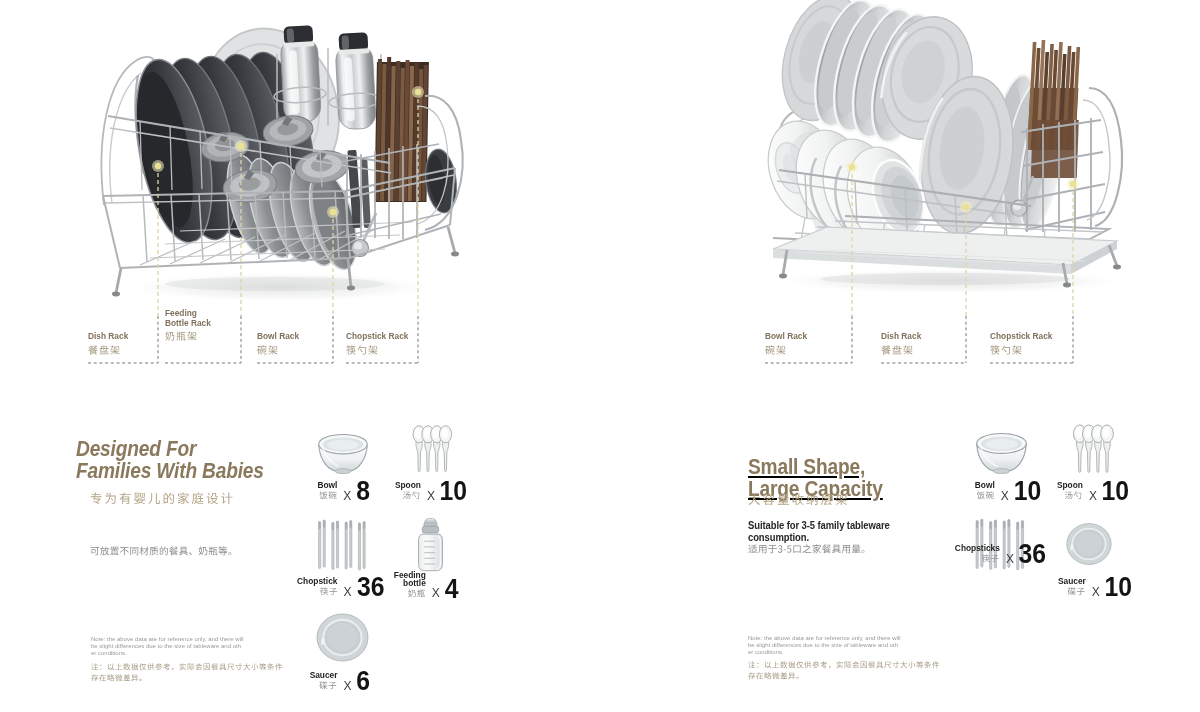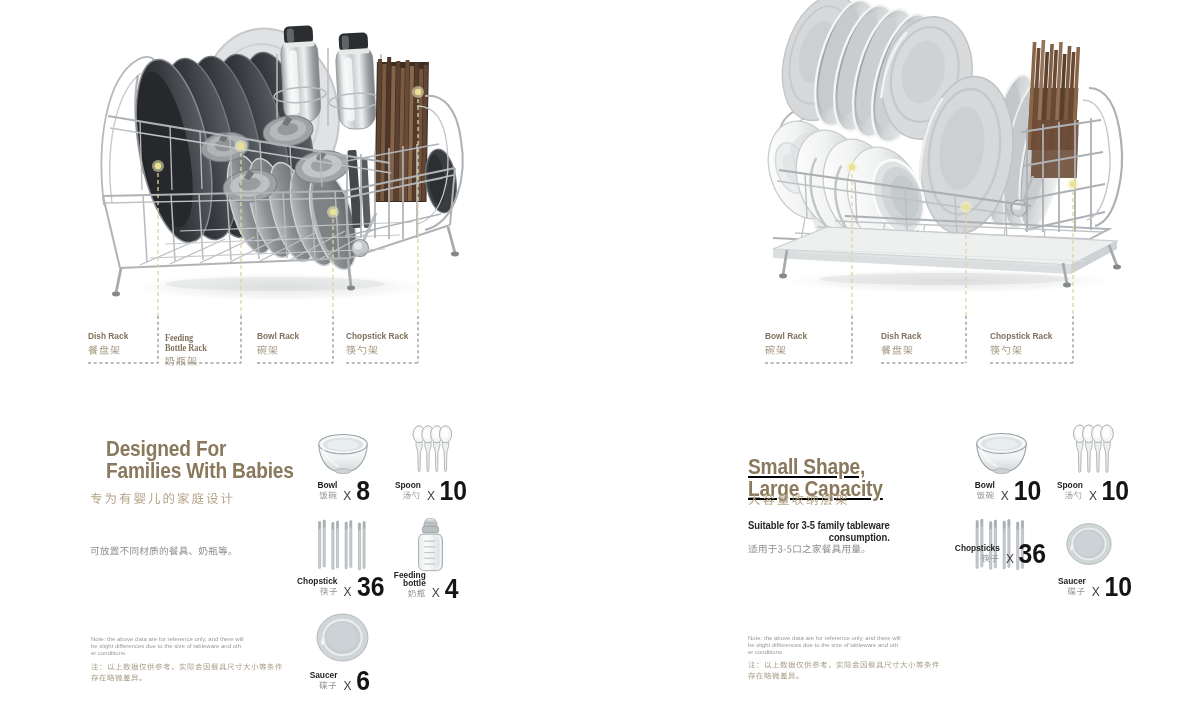--- a/index.html
+++ b/index.html
@@ -483,21 +483,21 @@
     <div class="c-zh cjk" style="color:#a2947c">
         <svg width="33" height="11" viewBox="0 0 33 11" style="display:block;overflow:visible">
           <g fill="rgb(162, 148, 124)" stroke="rgb(162, 148, 124)" stroke-width="0.06" transform="translate(0,8.80) scale(0.01,-0.01)">
             <path transform="translate(0,0)" d="M152 566C176 552 204 533 227 516C172 485 112 461 55 446C69 434 86 411 93 396C242 441 401 533 473 673L430 697L417 694H327V742H501V792H327V840H261V694H243L256 715L195 726C165 678 112 622 38 580C52 572 71 554 82 540C133 572 174 608 207 647H382C355 610 318 576 276 547C252 565 220 585 193 599ZM540 666C580 647 623 624 665 600C631 580 595 564 559 553C572 540 590 516 598 499C642 515 685 537 726 564C781 528 831 492 864 462L911 511C878 539 831 572 779 604C832 651 876 709 902 779L859 798L852 796H541V740H813C790 702 758 667 721 638C674 664 627 688 583 708ZM701 214V162H306V214ZM701 256H306V307H701ZM443 410C457 393 473 372 486 353H297C372 390 442 434 499 484C560 434 639 389 724 353H559C545 377 523 405 503 426ZM214 -76C233 -66 266 -61 523 -21C523 -7 527 19 530 35L306 4V115H516L482 76C607 34 768 -32 850 -77L891 -27C856 -9 810 12 759 32C797 58 838 91 874 121L819 156C791 127 744 86 703 55C645 77 586 98 533 115H773V333C823 314 874 298 923 287C932 305 952 332 967 346C814 376 639 443 540 523L560 545L501 576C407 463 220 375 44 330C60 314 78 289 88 271C137 286 185 303 233 323V43C233 3 205 -12 187 -19C198 -33 210 -60 214 -76Z"></path>
             <path transform="translate(1100,0)" d="M390 426C446 397 516 352 550 320L588 368C554 400 483 442 428 469ZM464 850C457 826 444 793 431 765H212V589L211 550H51V484H201C186 423 151 361 74 312C90 302 118 274 129 259C221 319 261 402 277 484H741V367C741 356 737 352 723 352C710 351 664 351 616 352C627 334 637 307 640 288C708 288 752 288 779 299C807 310 816 330 816 366V484H956V550H816V765H512L545 834ZM397 647C450 621 514 580 545 550H286L287 588V703H741V550H547L585 596C552 627 487 666 434 690ZM158 261V15H45V-52H955V15H843V261ZM228 15V200H362V15ZM431 15V200H565V15ZM635 15V200H770V15Z"></path>
             <path transform="translate(2200,0)" d="M631 693H837V485H631ZM560 759V418H912V759ZM459 394V297H61V230H404C317 132 172 43 39 -1C56 -16 78 -44 89 -62C221 -12 366 85 459 196V-81H537V190C630 83 771 -7 906 -54C918 -35 940 -6 957 9C818 49 675 132 589 230H928V297H537V394ZM214 839C213 802 211 768 208 735H55V668H199C180 558 137 475 36 422C52 410 73 383 83 366C201 430 250 533 272 668H412C403 539 393 488 379 472C371 464 363 462 350 463C335 463 300 463 262 467C273 449 280 420 282 400C322 398 361 398 382 400C407 402 424 408 440 425C463 453 474 524 486 704C487 714 488 735 488 735H281C284 768 286 803 288 839Z"></path>
           </g>
         </svg>
       </div>
   </div>
-  <div class="abs callout" style="left:165px;top:333px;font-family:Liberation Serif, serif;">
+  <div class="abs callout" style="left:165px;top:308px;">
     <div class="c-en" style="width:58px">Feeding Bottle Rack</div>
     <div class="c-zh cjk" style="color:#a2947c">
         <svg width="33" height="11" viewBox="0 0 33 11" style="display:block;overflow:visible">
           <g fill="rgb(162, 148, 124)" stroke="rgb(162, 148, 124)" stroke-width="0.06" transform="translate(0,8.80) scale(0.01,-0.01)">
             <path transform="translate(0,0)" d="M394 768V699H507C504 431 490 125 318 -34C336 -45 360 -67 373 -83C556 89 576 411 581 699H736C719 599 695 486 676 411H858C844 141 829 37 803 11C792 0 780 -2 761 -2C739 -2 682 -2 622 4C635 -17 644 -47 644 -69C704 -73 760 -73 790 -71C824 -68 844 -60 864 -37C899 3 914 123 930 446C931 456 932 481 932 481H764C783 568 805 678 821 768ZM203 567H315C304 438 280 329 246 240C214 268 180 295 146 319C165 391 185 478 203 567ZM65 296C114 261 168 217 216 173C169 84 109 21 36 -17C52 -32 72 -59 82 -78C159 -32 221 31 270 119C290 97 308 77 321 58L368 117C352 139 329 163 303 189C350 301 379 446 390 632L346 638L332 637H216C228 707 239 776 246 838L175 842C168 779 158 708 145 637H46V567H132C111 465 87 367 65 296Z"></path>
             <path transform="translate(1100,0)" d="M115 802C138 755 164 691 175 653L236 682C224 718 196 779 173 825ZM627 392C657 318 689 219 702 156L757 173C743 235 709 332 680 407ZM368 834C353 776 322 691 298 636H66V567H155V388V365H47V297H152C145 186 121 61 46 -36C61 -44 88 -67 99 -79C182 26 210 172 218 297H324V-71H391V297H491V365H391V567H471V636H362C386 686 413 751 437 806ZM324 567V365H221V388V567ZM493 -77C512 -64 543 -53 764 2C761 18 758 45 758 65L580 24C591 136 604 333 615 502H786V55C786 -14 790 -30 802 -44C815 -56 834 -61 851 -61C859 -61 879 -61 889 -61C905 -61 920 -57 930 -48C941 -39 947 -25 952 -5C955 14 958 72 959 117C943 122 926 131 913 141C913 90 911 51 910 34C908 17 905 9 903 4C899 1 893 0 887 0C881 0 872 0 868 0C864 0 859 1 856 4C853 8 852 23 852 49V569H619L628 714H943V782H465V714H558C548 537 521 102 513 50C507 10 487 0 462 -7C472 -24 487 -58 493 -77Z"></path>
             <path transform="translate(2200,0)" d="M631 693H837V485H631ZM560 759V418H912V759ZM459 394V297H61V230H404C317 132 172 43 39 -1C56 -16 78 -44 89 -62C221 -12 366 85 459 196V-81H537V190C630 83 771 -7 906 -54C918 -35 940 -6 957 9C818 49 675 132 589 230H928V297H537V394ZM214 839C213 802 211 768 208 735H55V668H199C180 558 137 475 36 422C52 410 73 383 83 366C201 430 250 533 272 668H412C403 539 393 488 379 472C371 464 363 462 350 463C335 463 300 463 262 467C273 449 280 420 282 400C322 398 361 398 382 400C407 402 424 408 440 425C463 453 474 524 486 704C487 714 488 735 488 735H281C284 768 286 803 288 839Z"></path>
           </g>
         </svg>
       </div>
@@ -555,21 +555,21 @@
         <svg width="33" height="11" viewBox="0 0 33 11" style="display:block;overflow:visible">
           <g fill="rgb(162, 148, 124)" stroke="rgb(162, 148, 124)" stroke-width="0.06" transform="translate(0,8.80) scale(0.01,-0.01)">
             <path transform="translate(0,0)" d="M187 597V-82H259V597ZM94 486C88 416 70 326 42 274L100 247C131 307 148 404 153 478ZM273 506C300 455 327 387 338 345L394 372C382 412 353 478 326 527ZM185 845C154 760 100 676 39 620C57 611 87 590 101 579C131 609 160 647 187 690H248C272 652 295 606 304 575L370 598C362 623 345 658 325 690H475V755H224C236 778 247 802 256 826ZM577 845C549 764 501 685 445 633C463 625 495 607 510 595C535 621 559 654 582 690H660C691 650 721 602 733 568L800 591C788 619 765 656 739 690H939V755H617C629 779 639 804 648 829ZM801 303H650C651 324 652 344 652 364V462H801ZM578 602V528H404V462H578V364C578 344 578 324 576 303H348V237H567C545 142 486 43 324 -25C341 -38 363 -65 373 -80C530 -8 600 91 630 192C683 56 774 -39 921 -82C931 -61 953 -32 969 -17C822 17 729 109 683 237H959V303H873V528H652V602Z"></path>
             <path transform="translate(1100,0)" d="M276 435C361 351 449 233 484 155L554 196C517 277 426 389 341 471ZM290 840C238 670 150 507 42 405C61 394 96 369 109 356C173 423 233 512 283 612H842C826 208 807 49 770 13C758 -1 744 -4 722 -4C695 -4 625 -3 549 4C564 -18 574 -51 575 -73C641 -77 711 -78 749 -74C789 -71 813 -63 838 -32C882 20 899 185 918 647C919 657 919 686 919 686H317C336 730 353 775 368 821Z"></path>
             <path transform="translate(2200,0)" d="M631 693H837V485H631ZM560 759V418H912V759ZM459 394V297H61V230H404C317 132 172 43 39 -1C56 -16 78 -44 89 -62C221 -12 366 85 459 196V-81H537V190C630 83 771 -7 906 -54C918 -35 940 -6 957 9C818 49 675 132 589 230H928V297H537V394ZM214 839C213 802 211 768 208 735H55V668H199C180 558 137 475 36 422C52 410 73 383 83 366C201 430 250 533 272 668H412C403 539 393 488 379 472C371 464 363 462 350 463C335 463 300 463 262 467C273 449 280 420 282 400C322 398 361 398 382 400C407 402 424 408 440 425C463 453 474 524 486 704C487 714 488 735 488 735H281C284 768 286 803 288 839Z"></path>
           </g>
         </svg>
       </div>
   </div>
 
-  <div class="abs" style="left:106px;top:438px;">
+  <div class="abs" style="left:76px;top:438px;font-style:italic;">
     <div class="h-en">Designed For</div>
     <div class="h-en">Families With Babies</div>
   </div>
   <div class="abs cjk" style="left:90px;top:492px;color:#b2a283">
       <svg width="145" height="14" viewBox="0 0 145 14" style="display:block;overflow:visible">
         <g fill="rgb(178, 162, 131)" stroke="rgb(178, 162, 131)" stroke-width="0.125" transform="translate(0,11.00) scale(0.0125,-0.0125)">
           <path transform="translate(0,0)" d="M425 842 393 728H137V657H372L335 538H56V465H311C288 397 266 334 246 283H712C655 225 582 153 515 91C442 118 366 143 300 161L257 106C411 60 609 -21 708 -81L753 -17C711 8 654 35 590 61C682 150 784 249 856 324L799 358L786 353H350L388 465H929V538H412L450 657H857V728H471L502 832Z"></path>
           <path transform="translate(1160,0)" d="M162 784C202 737 247 673 267 632L335 665C314 706 267 768 226 812ZM499 371C550 310 609 226 635 173L701 209C674 261 613 342 561 401ZM411 838V720C411 682 410 642 407 599H82V524H399C374 346 295 145 55 -11C73 -23 101 -49 114 -66C370 104 452 328 476 524H821C807 184 791 50 761 19C750 7 739 4 717 5C693 5 630 5 562 11C577 -11 587 -44 588 -67C650 -70 713 -72 748 -69C785 -65 808 -57 831 -28C870 18 884 159 900 560C900 572 901 599 901 599H484C486 641 487 682 487 719V838Z"></path>
           <path transform="translate(2320,0)" d="M391 840C379 797 365 753 347 710H63V640H316C252 508 160 386 40 304C54 290 78 263 88 246C151 291 207 345 255 406V-79H329V119H748V15C748 0 743 -6 726 -6C707 -7 646 -8 580 -5C590 -26 601 -57 605 -77C691 -77 746 -77 779 -66C812 -53 822 -30 822 14V524H336C359 562 379 600 397 640H939V710H427C442 747 455 785 467 822ZM329 289H748V184H329ZM329 353V456H748V353Z"></path>
           <path transform="translate(3480,0)" d="M102 811V488H165V753H397V488H461V811ZM537 810V487H601V752H833V487H900V810ZM675 209C645 156 602 114 545 82C472 99 395 114 318 129C338 153 360 180 382 209ZM196 89C282 74 366 57 445 39C345 7 217 -9 57 -16C68 -33 79 -59 84 -80C285 -67 440 -41 554 13C675 -18 781 -50 859 -81L921 -25C845 3 746 33 635 60C688 99 728 148 757 209H941V274H427C439 293 450 311 460 329L387 349C374 325 358 300 341 274H55V209H295C262 165 227 123 196 89ZM252 692C245 504 220 417 54 369C66 358 82 334 88 320C187 350 243 395 274 463C331 429 400 381 436 350L473 397C436 429 362 476 306 507L282 480C303 535 311 604 314 692ZM689 691C684 502 659 416 496 369C508 357 524 334 530 319C624 348 678 389 710 453C775 413 853 357 892 320L930 366C886 404 801 461 734 498L723 486C742 540 748 607 751 691Z"></path>
@@ -664,21 +664,21 @@
           <path transform="translate(0,0)" d="M461 839C460 760 461 659 446 553H62V476H433C393 286 293 92 43 -16C64 -32 88 -59 100 -78C344 34 452 226 501 419C579 191 708 14 902 -78C915 -56 939 -25 958 -8C764 73 633 255 563 476H942V553H526C540 658 541 758 542 839Z"></path>
           <path transform="translate(1160,0)" d="M331 632C274 559 180 488 89 443C105 430 131 400 142 386C233 438 336 521 402 609ZM587 588C679 531 792 445 846 388L900 438C843 495 728 577 637 631ZM495 544C400 396 222 271 37 202C55 186 75 160 86 142C132 161 177 182 220 207V-81H293V-47H705V-77H781V219C822 196 866 174 911 154C921 176 942 201 960 217C798 281 655 360 542 489L560 515ZM293 20V188H705V20ZM298 255C375 307 445 368 502 436C569 362 641 304 719 255ZM433 829C447 805 462 775 474 748H83V566H156V679H841V566H918V748H561C549 779 529 817 510 847Z"></path>
           <path transform="translate(2320,0)" d="M250 665H747V610H250ZM250 763H747V709H250ZM177 808V565H822V808ZM52 522V465H949V522ZM230 273H462V215H230ZM535 273H777V215H535ZM230 373H462V317H230ZM535 373H777V317H535ZM47 3V-55H955V3H535V61H873V114H535V169H851V420H159V169H462V114H131V61H462V3Z"></path>
           <path transform="translate(3480,0)" d="M588 574H805C784 447 751 338 703 248C651 340 611 446 583 559ZM577 840C548 666 495 502 409 401C426 386 453 353 463 338C493 375 519 418 543 466C574 361 613 264 662 180C604 96 527 30 426 -19C442 -35 466 -66 475 -81C570 -30 645 35 704 115C762 34 830 -31 912 -76C923 -57 947 -29 964 -15C878 27 806 95 747 178C811 285 853 416 881 574H956V645H611C628 703 643 765 654 828ZM92 100C111 116 141 130 324 197V-81H398V825H324V270L170 219V729H96V237C96 197 76 178 61 169C73 152 87 119 92 100Z"></path>
           <path transform="translate(4640,0)" d="M42 53 56 -18C147 6 269 35 385 65L379 128C253 99 126 70 42 53ZM636 839V707L634 619H412V-79H482V165C500 155 522 139 534 126C599 199 640 280 666 362C714 283 762 198 787 142L850 180C818 249 748 361 688 451C694 484 699 517 702 550H850V16C850 2 845 -3 830 -3C814 -4 759 -5 701 -3C711 -22 721 -54 724 -74C803 -74 852 -73 882 -62C911 -49 921 -26 921 16V619H706L708 706V839ZM482 182V550H629C616 427 580 296 482 182ZM60 423C75 430 99 436 225 453C180 386 139 333 121 313C89 275 66 250 45 246C53 229 64 196 67 182C87 194 121 204 373 254C372 269 372 296 374 315L167 277C245 368 323 480 388 593L330 628C311 590 289 553 267 517L133 502C193 590 251 703 295 810L229 840C189 719 116 587 94 553C72 518 55 494 38 490C46 472 57 437 60 423Z"></path>
           <path transform="translate(5800,0)" d="M304 456V389H873V456ZM209 727H811V607H209ZM133 792V499C133 340 124 117 31 -40C50 -47 83 -66 98 -78C195 86 209 331 209 499V542H886V792ZM288 -64C319 -52 367 -48 803 -19C818 -45 832 -70 842 -89L911 -55C877 6 806 112 751 189L686 162C712 126 740 83 766 41L380 18C433 74 487 145 533 218H943V284H239V218H438C394 142 338 72 320 52C298 27 278 9 261 6C270 -13 283 -49 288 -64Z"></path>
           <path transform="translate(6960,0)" d="M631 693H837V485H631ZM560 759V418H912V759ZM459 394V297H61V230H404C317 132 172 43 39 -1C56 -16 78 -44 89 -62C221 -12 366 85 459 196V-81H537V190C630 83 771 -7 906 -54C918 -35 940 -6 957 9C818 49 675 132 589 230H928V297H537V394ZM214 839C213 802 211 768 208 735H55V668H199C180 558 137 475 36 422C52 410 73 383 83 366C201 430 250 533 272 668H412C403 539 393 488 379 472C371 464 363 462 350 463C335 463 300 463 262 467C273 449 280 420 282 400C322 398 361 398 382 400C407 402 424 408 440 425C463 453 474 524 486 704C487 714 488 735 488 735H281C284 768 286 803 288 839Z"></path>
         </g>
       </svg>
     </div>
-  <div class="abs" style="left:748px;top:520px;text-align:right;">
+  <div class="abs" style="left:748px;top:520px;">
     <div class="desc-en">Suitable for 3-5 family tableware</div>
     <div class="desc-en">consumption.</div>
   </div>
   <div class="abs cjk" style="left:748px;top:544px;color:#8b8b8b">
       <svg width="123" height="11" viewBox="0 0 123 11" style="display:block;overflow:visible">
         <g fill="rgb(139, 139, 139)" stroke="rgb(139, 139, 139)" stroke-width="0.13579999999999998" transform="translate(0,8.54) scale(0.009699999999999999,-0.009699999999999999)">
           <path transform="translate(0,0)" d="M62 763C116 714 180 644 209 598L268 644C238 690 172 758 117 804ZM459 339H808V175H459ZM248 483H39V413H176V103C133 85 85 46 38 -1L85 -64C137 -2 188 51 223 51C246 51 278 21 320 -2C391 -42 476 -52 595 -52C691 -52 868 -47 940 -42C942 -21 953 14 961 33C864 22 714 15 597 15C488 15 401 21 337 58C295 80 271 101 248 110ZM387 401V113H883V401H672V528H953V595H672V727C755 738 833 752 893 770L856 833C736 796 523 772 350 759C358 742 367 716 369 699C440 703 519 709 597 717V595H306V528H597V401Z"></path>
           <path transform="translate(1015,0)" d="M153 770V407C153 266 143 89 32 -36C49 -45 79 -70 90 -85C167 0 201 115 216 227H467V-71H543V227H813V22C813 4 806 -2 786 -3C767 -4 699 -5 629 -2C639 -22 651 -55 655 -74C749 -75 807 -74 841 -62C875 -50 887 -27 887 22V770ZM227 698H467V537H227ZM813 698V537H543V698ZM227 466H467V298H223C226 336 227 373 227 407ZM813 466V298H543V466Z"></path>
           <path transform="translate(2031,0)" d="M124 769V694H470V441H55V366H470V30C470 9 462 3 440 3C418 2 341 1 259 4C271 -18 285 -53 290 -75C393 -75 459 -74 496 -61C534 -49 549 -25 549 30V366H946V441H549V694H876V769Z"></path>
           <path transform="translate(3046,0)" d="M263 -13C394 -13 499 65 499 196C499 297 430 361 344 382V387C422 414 474 474 474 563C474 679 384 746 260 746C176 746 111 709 56 659L105 601C147 643 198 672 257 672C334 672 381 626 381 556C381 477 330 416 178 416V346C348 346 406 288 406 199C406 115 345 63 257 63C174 63 119 103 76 147L29 88C77 35 149 -13 263 -13Z"></path>

